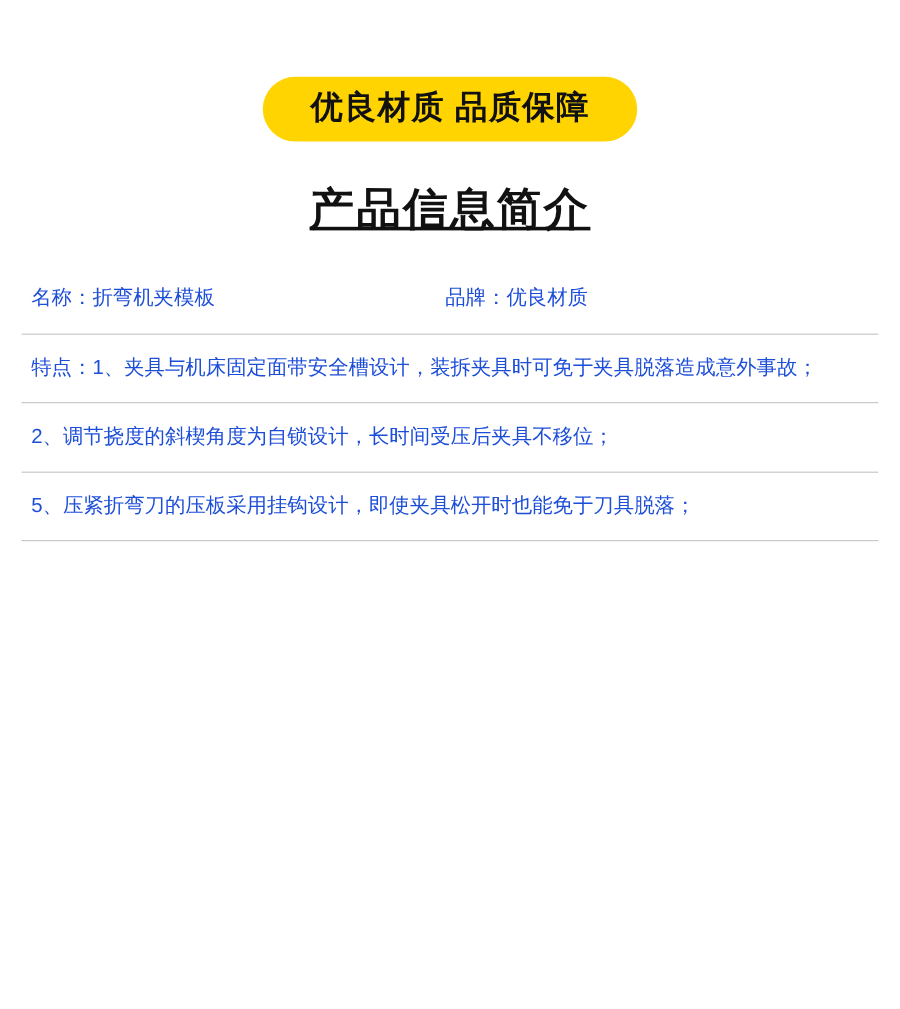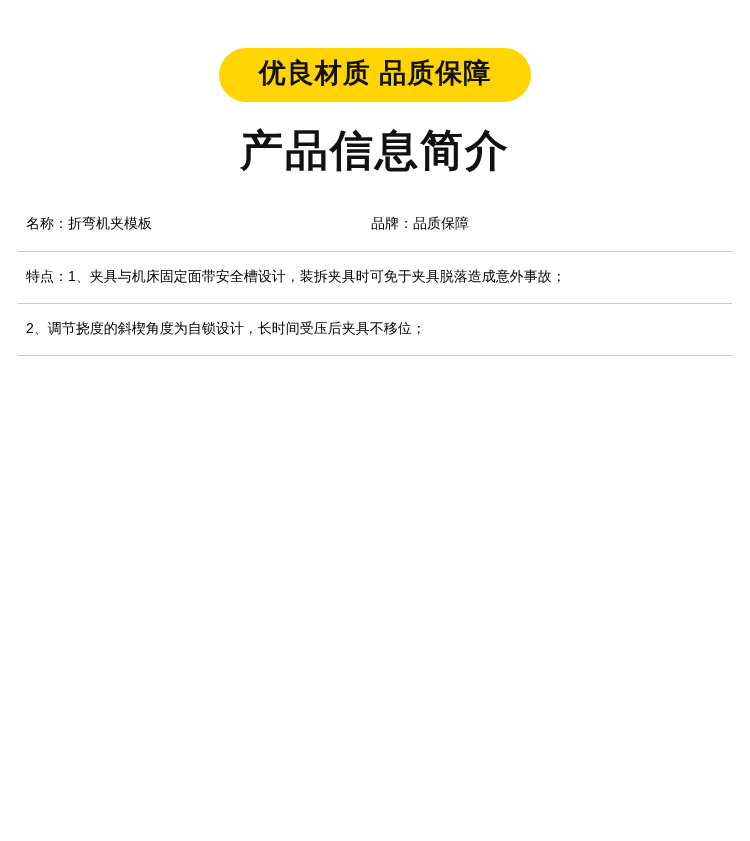--- a/index.html
+++ b/index.html
@@ -12,57 +12,58 @@
     height: 841px;
     font-family: "Liberation Sans", sans-serif;
     color: #111111;
     overflow: hidden;
   }
   .page {
     width: 750px;
     height: 797px;
     position: relative;
     box-sizing: border-box;
-    padding: 0 18px;
+    padding: 16px 18px;
   }
   .badge-wrap {
     display: flex;
     justify-content: center;
     padding-top: 48px;
   }
   .badge {
     background: #ffd400;
     border-radius: 28px;
     padding: 11px 40px 13px 40px;
     font-size: 27px;
     font-weight: bold;
     letter-spacing: 1px;
     color: #111111;
     line-height: 1.1;
     white-space: nowrap;
   }
   .main-title {
     text-align: center;
-    font-size: 43px;
+    font-size: 37px;
     font-weight: bold;
     letter-spacing: 2px;
     color: #111111;
-    margin-top: 24px;
+    margin-top: 36px;
     line-height: 1.15;
+    text-decoration: underline;
   }
   .info-table {
     margin-top: 28px;
     border-top: 0;
   }
   .row {
     border-bottom: 1px solid #c9c9c9;
     padding: 12px 8px 13px 8px;
-    font-size: 14px;
+    font-size: 17px;
     line-height: 1.85;
-    color: #000000;
+    color: #1d4ed8;
     box-sizing: border-box;
   }
   .row.first {
     border-top: 0;
     display: flex;
     align-items: baseline;
     padding-top: 8px;
     padding-bottom: 14px;
   }
   .kv-name {
@@ -93,32 +94,35 @@
 
   <div class="main-title">产品信息简介</div>
 
   <div class="info-table">
 
     <div class="row first">
       <div class="kv-name">
         <span class="label">名称：</span><span>折弯机夹模板</span>
       </div>
       <div class="kv-brand">
-        <span class="label">品牌：</span><span>品质保障</span>
+        <span class="label">品牌：</span><span>优良材质</span>
       </div>
     </div>
 
     <div class="row feature-row">
       <span class="label">特点：</span><span>1、夹具与机床固定面带安全槽设计，装拆夹具时可免于夹具脱落造成意外事故；</span>
     </div>
 
     <div class="row feature-row">
       <span>2、调节挠度的斜楔角度为自锁设计，长时间受压后夹具不移位；</span>
     </div>
 
 
 
+    <div class="row feature-row">
+      <span>5、压紧折弯刀的压板采用挂钩设计，即使夹具松开时也能免于刀具脱落；</span>
+    </div>
 
 
 
 
   </div>
 </div>
 
 </body></html>

